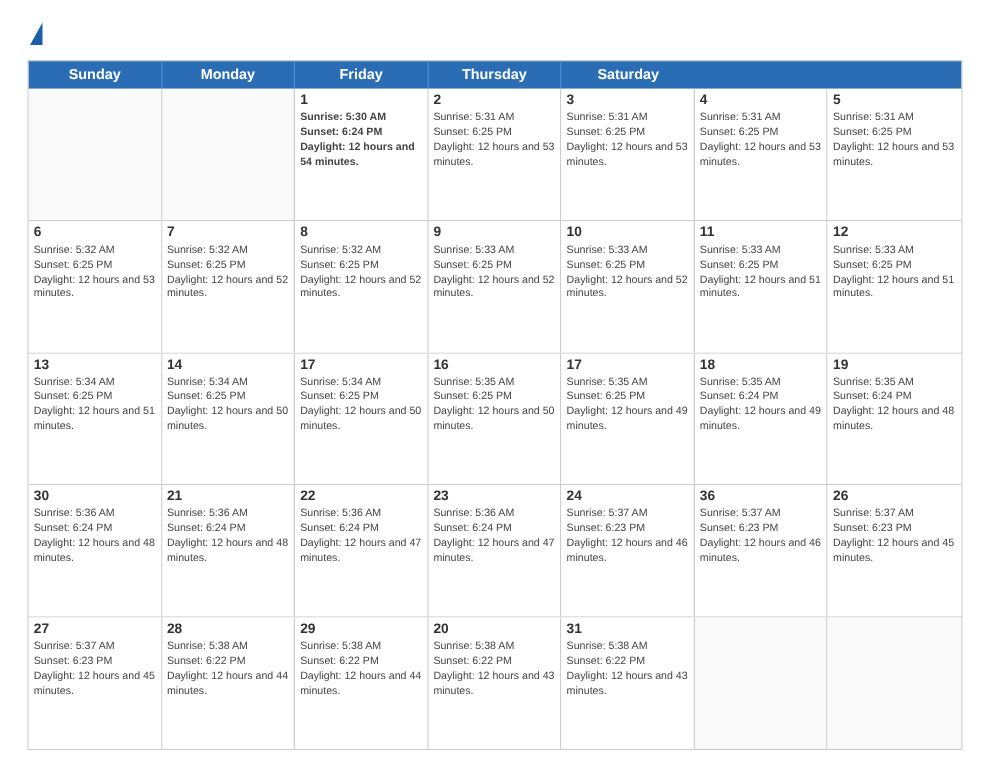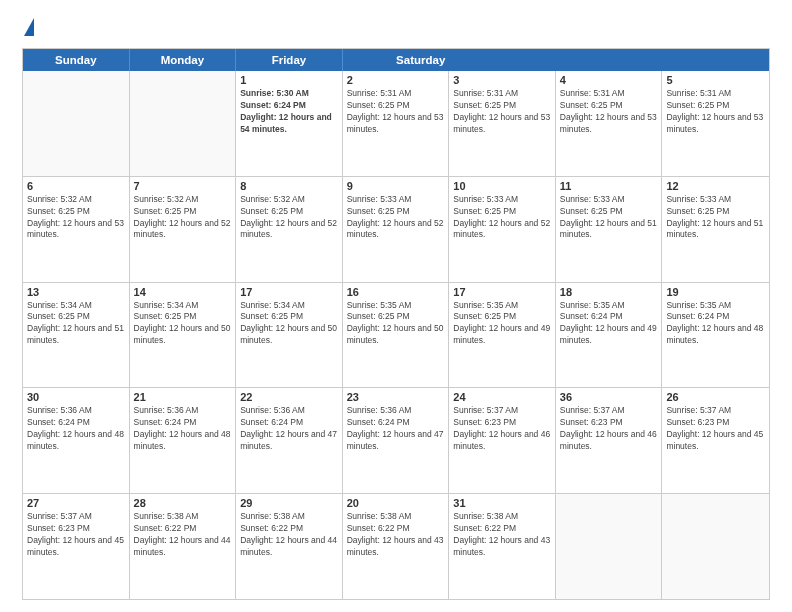--- a/index.html
+++ b/index.html
@@ -75,21 +75,21 @@
       background: #2a6db5;
     }
     .cal-header-cell {
       color: #fff;
       font-size: 11.5px;
       font-weight: bold;
       padding: 5px 4px;
       text-align: center;
       border-right: 1px solid #4a8dd5;
     }
-    .cal-header-cell:last-child { border-right: none; text-align: right; }
+    .cal-header-cell:last-child { border-right: none; }
     .cal-body {
       flex: 1;
       display: flex;
       flex-direction: column;
     }
     .cal-row {
       display: grid;
       grid-template-columns: repeat(7, 1fr);
       flex: 1;
       border-bottom: 1px solid #ccc;
@@ -134,20 +134,21 @@
       <div class="title-month"></div>
       <div class="title-location"></div>
     </div>
   </div>
 
   <div class="calendar">
     <div class="cal-header" id="cal-header">
         <div class="cal-header-cell">Sunday</div>
         <div class="cal-header-cell">Monday</div>
         <div class="cal-header-cell">Friday</div>
+        <div class="cal-header-cell">Thursday</div>
         <div class="cal-header-cell">Saturday</div>
       </div>
     <div class="cal-body" id="cal-body">
         <div class="cal-row">
           <div class="cal-cell empty"></div>
           <div class="cal-cell empty"></div>
           <div class="cal-cell">
             <div class="day-number">1</div>
             <div class="cell-info" style="white-space: pre-line; font-weight: bold;">Sunrise: 5:30 AM
 Sunset: 6:24 PM

